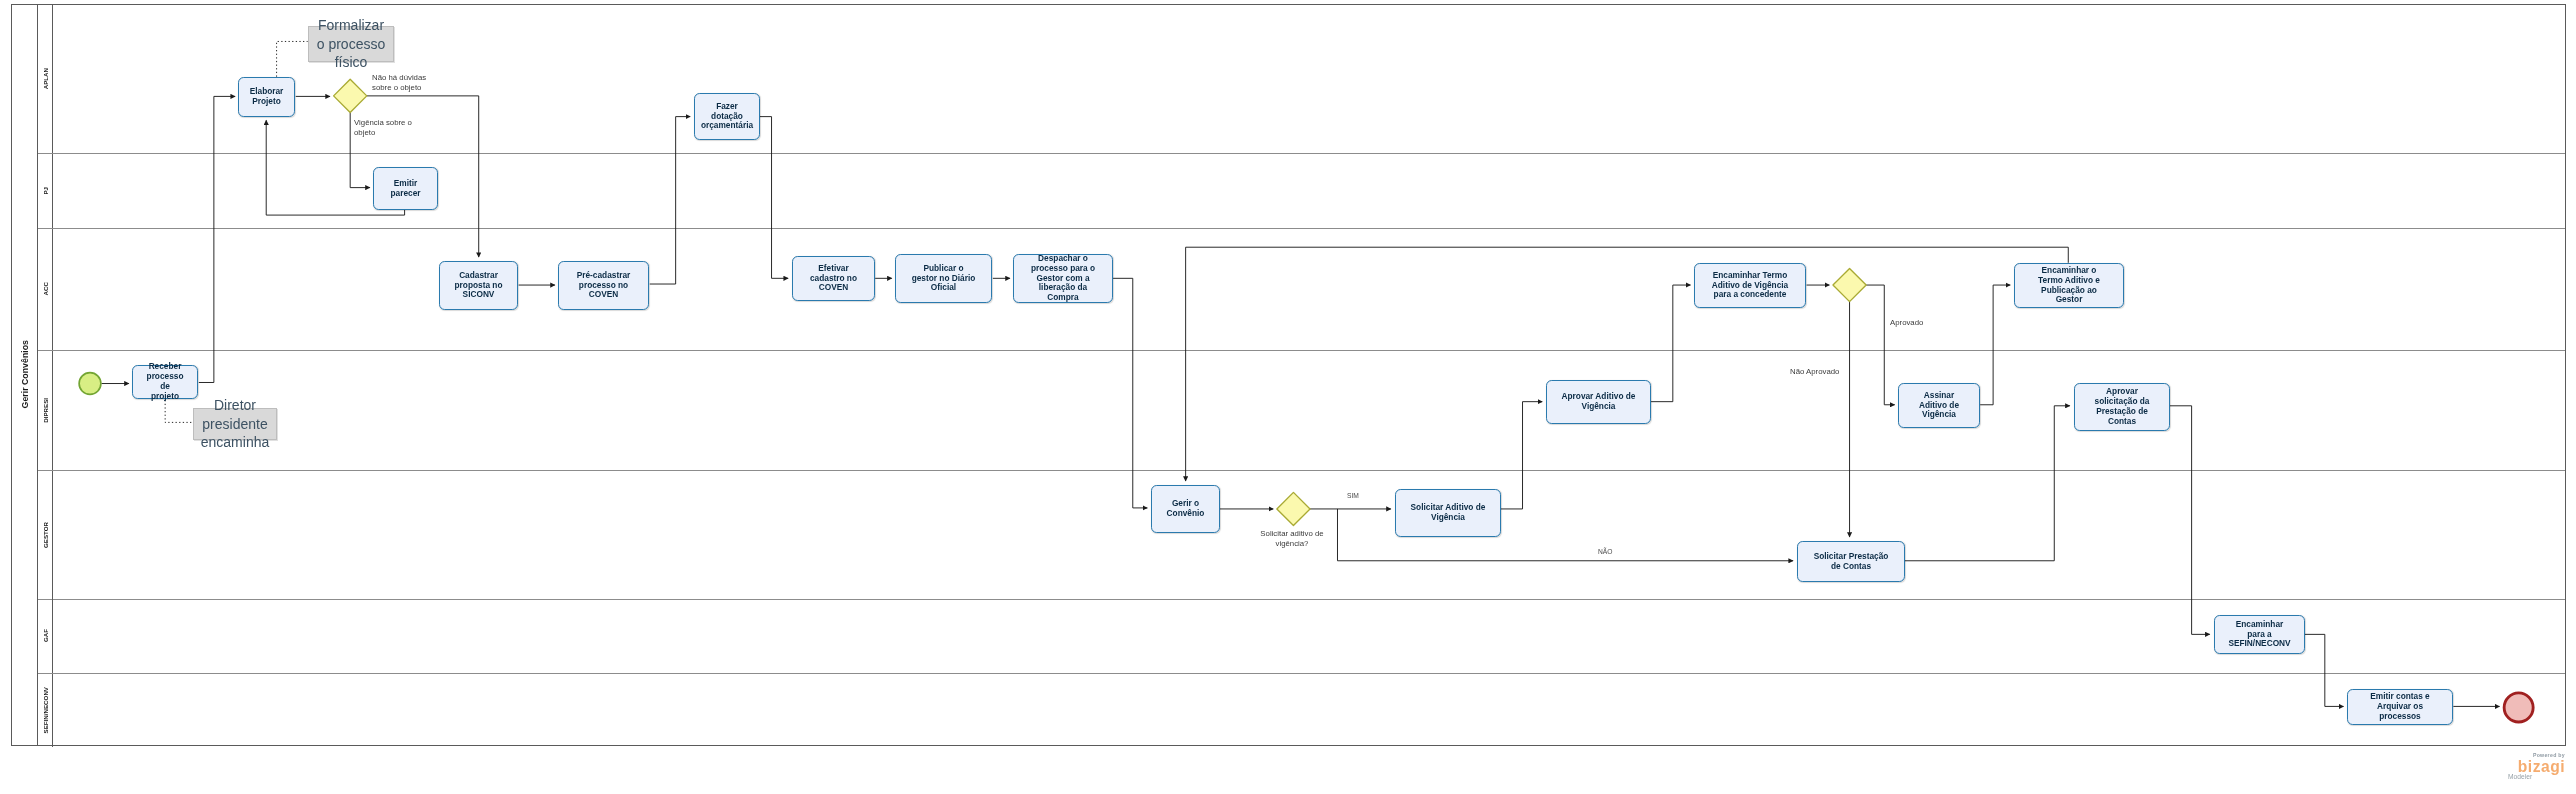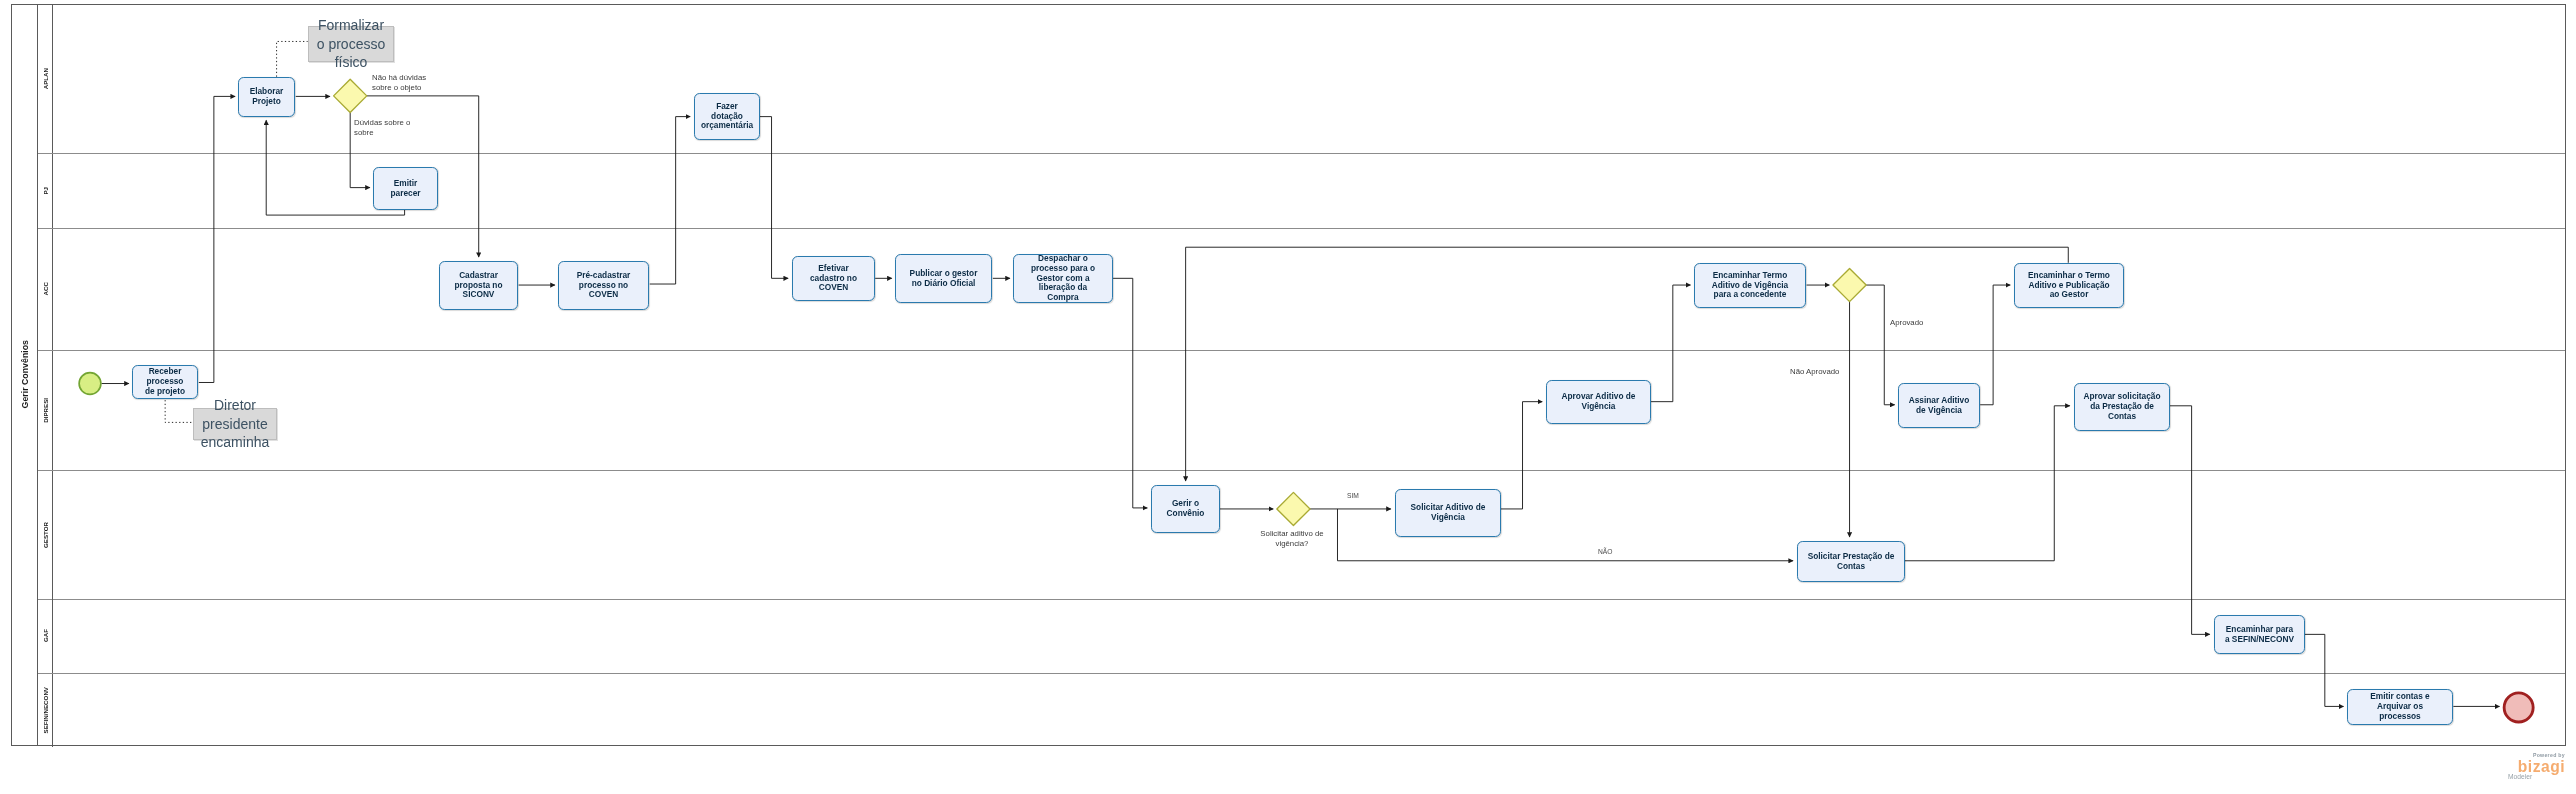--- a/index.html
+++ b/index.html
@@ -25,21 +25,21 @@
   .flow{fill:none;stroke:#1a1a1a;stroke-width:1.8;}
   .assoc{fill:none;stroke:#1a1a1a;stroke-width:1.8;stroke-dasharray:2.5 4.5;}
   .gateway{fill:#FBF9AE;stroke:#A9AA33;stroke-width:2.6;stroke-linejoin:round;}
   .start-ev{fill:#D8EE84;stroke:#73A533;stroke-width:3.2;}
   .end-ev{fill:#F0BCB9;stroke:#A02020;stroke-width:5.5;}
   
   .task{position:absolute;box-sizing:border-box;background:#EAF0FB;
         border:1.3px solid #2A7AAE;border-radius:5.7px;
         display:flex;align-items:center;justify-content:center;text-align:center;
         font-weight:bold;font-size:8.3px;line-height:1.18;color:#0b2b45;
-        padding:1px 8px;box-shadow:0.5px 0.5px 1px rgba(0,0,0,0.15);}
+        padding:1px 14px;box-shadow:0.5px 0.5px 1px rgba(0,0,0,0.15);}
   
   .annotation{position:absolute;box-sizing:border-box;background:#D9D9D9;
         border:0.5px solid #bdbdbd;box-shadow:1px 1px 0 rgba(0,0,0,0.12);
         display:flex;align-items:center;justify-content:center;text-align:center;
         font-size:14px;line-height:1.35;color:#3d5263;padding:2.1px 4.1px;}
   
   .elabel{position:absolute;font-size:7.8px;color:#3c3c3c;line-height:1.3;}
   .elabel.small{font-size:6.7px;color:#4a4a4a;}
   .elabel.center{text-align:center;}
   
@@ -199,21 +199,21 @@
     </div>
 
   <div class="annotation" style="left:308px;top:26px;width:86px;height:36px">
       <span>Formalizar o processo físico</span>
     </div>
   <div class="annotation" style="left:193px;top:408px;width:84px;height:32px">
       <span>Diretor presidente encaminha</span>
     </div>
 
   <div class="elabel" style="left:372px;top:73px;width:63px">Não há dúvidas sobre o objeto</div>
-  <div class="elabel" style="left:354px;top:118px;width:61px">Dúvidas sobre o sobre</div>
+  <div class="elabel" style="left:354px;top:118px;width:61px">Vigência sobre o objeto</div>
   <div class="elabel center" style="left:1243px;top:529px;width:98px">Solicitar aditivo de vigência?</div>
   <div class="elabel small" style="left:1347px;top:492px">SIM</div>
   <div class="elabel small" style="left:1598px;top:548px">NÃO</div>
   <div class="elabel" style="left:1890px;top:318px">Aprovado</div>
   <div class="elabel" style="left:1790px;top:367px">Não Aprovado</div>
 
   <div id="branding">
     <div id="powered-by">Powered by</div>
     <div id="brand-name">bizagi</div>
     <div id="brand-product">Modeler</div>

